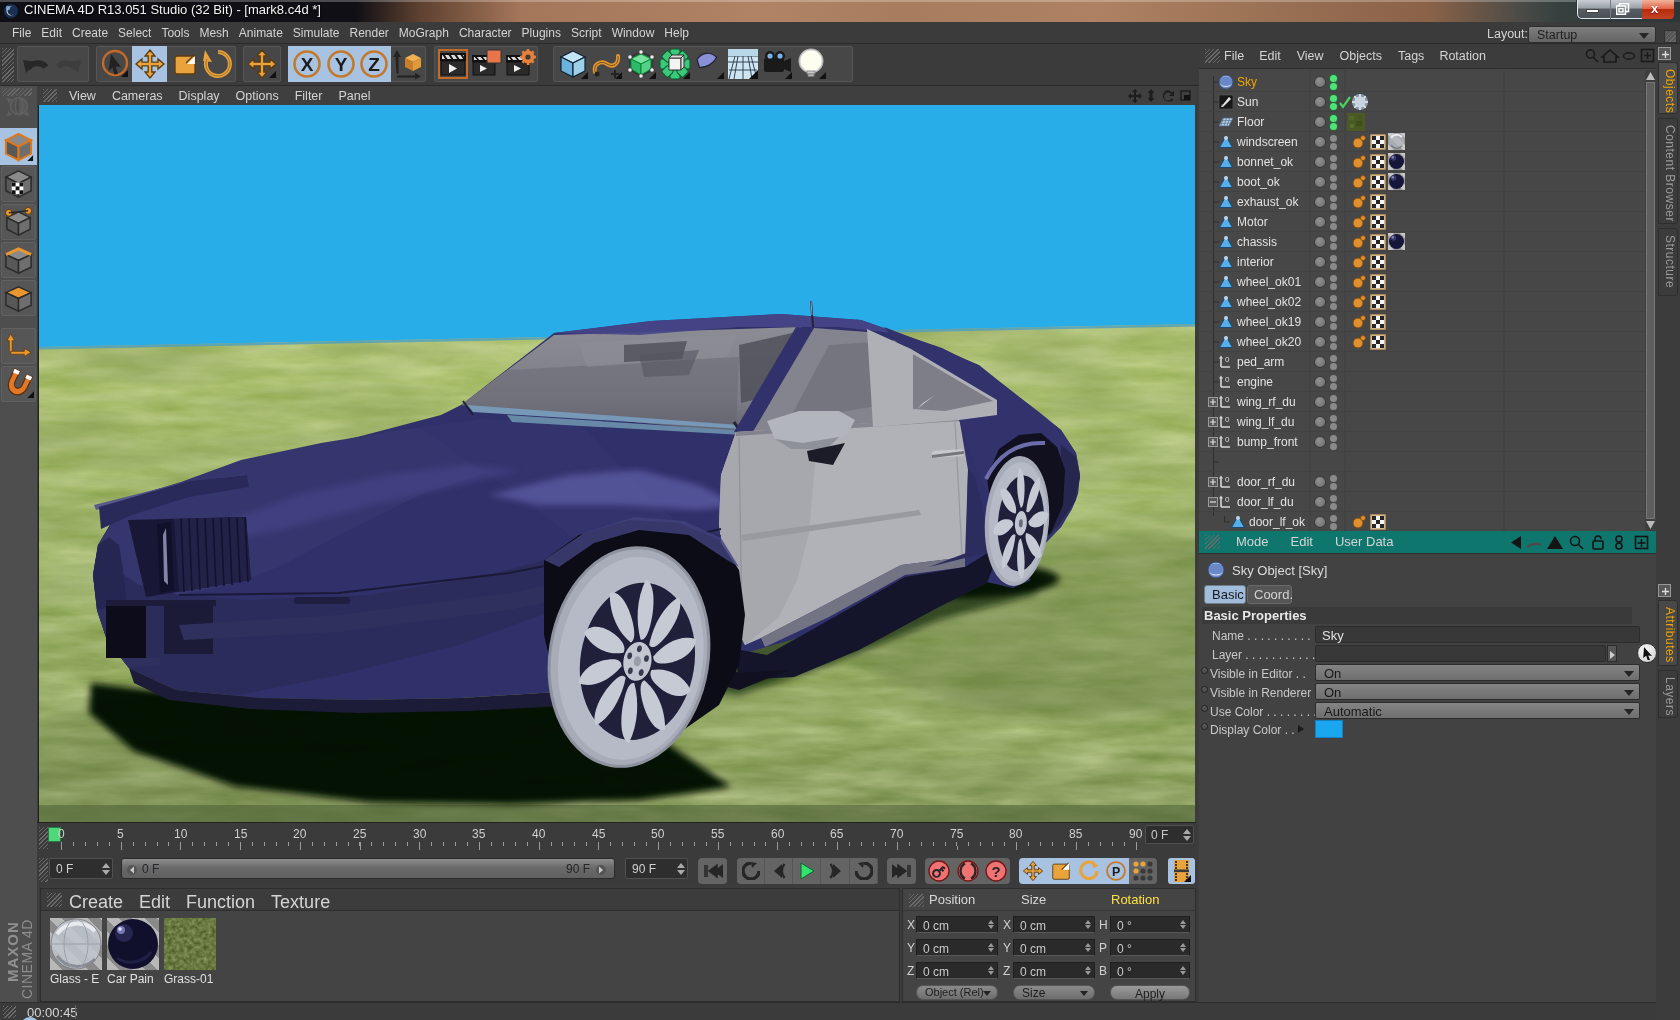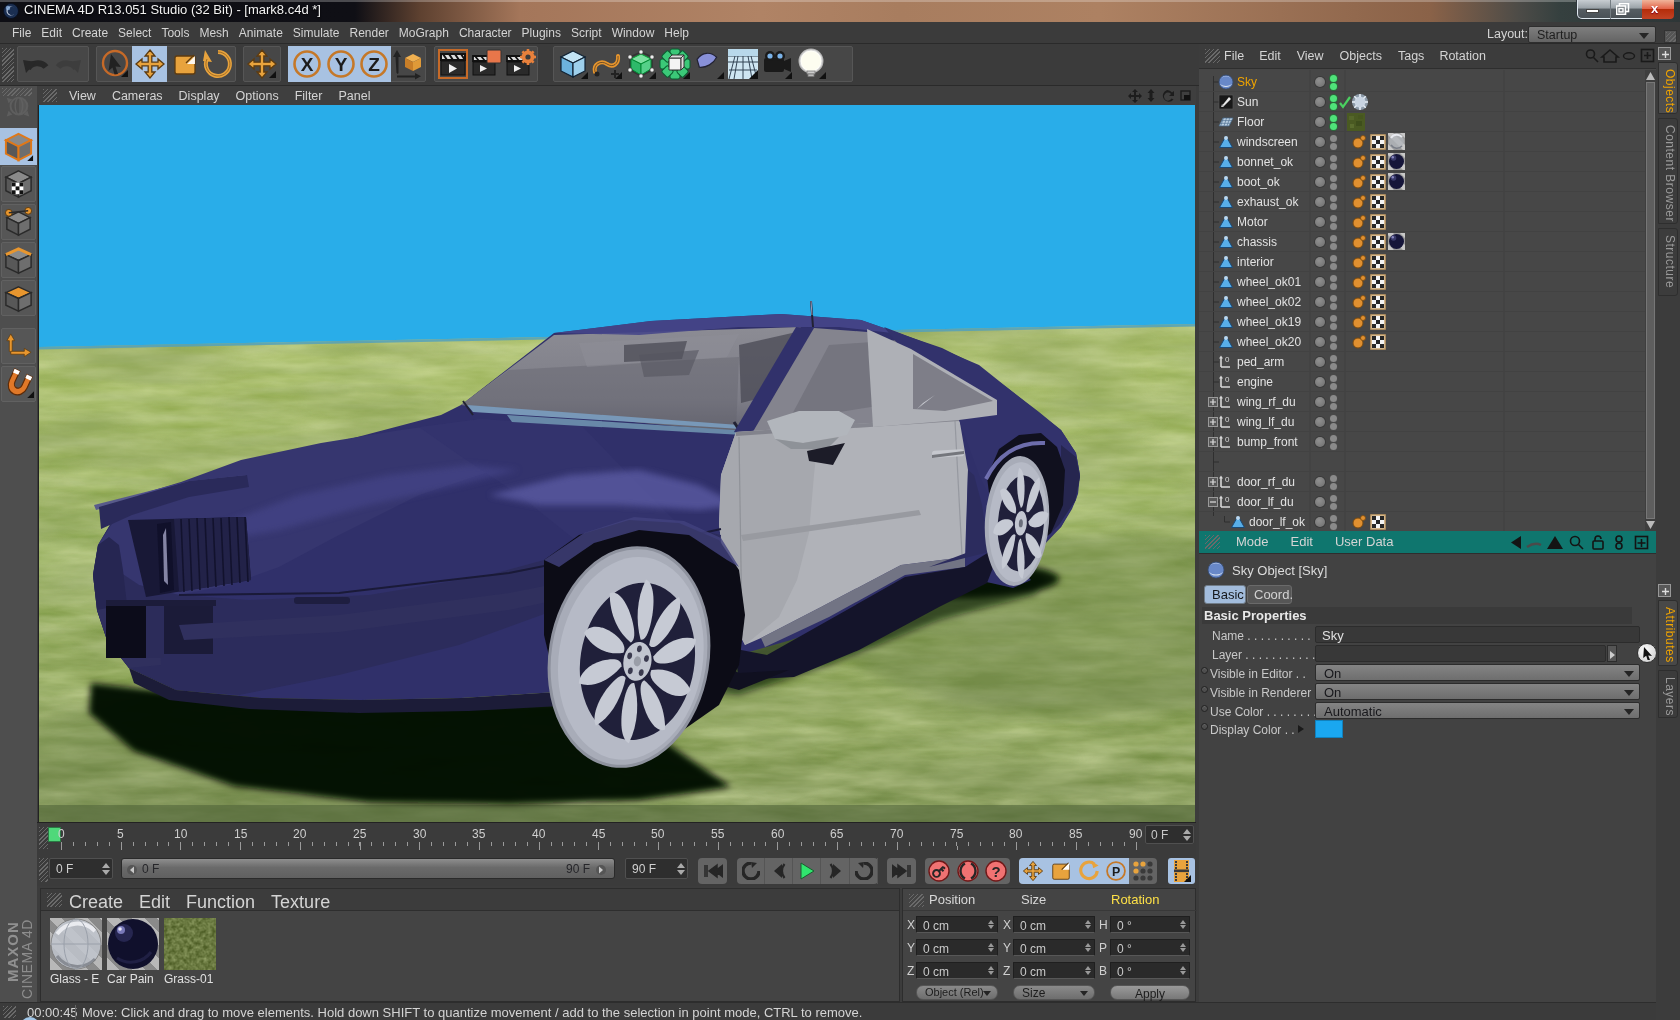--- a/index.html
+++ b/index.html
@@ -844,21 +844,20 @@
 </div>
 
 <div style="position:absolute;left:4px;top:982px;transform:rotate(-90deg);transform-origin:top left;font-size:15px;font-weight:bold;color:#909090;letter-spacing:1px">MAXON</div>
 <div style="position:absolute;left:19px;top:999px;transform:rotate(-90deg);transform-origin:top left;font-size:14px;color:#8d8d8d;letter-spacing:0.5px">CINEMA 4D</div>
 
 <div class="abs" style="left:0;top:1002px;width:1680px;height:18px;background:#3b3b3b;border-top:1px solid #2d2d2d">
   <div class="abs hatch" style="left:3px;top:3px;width:13px;height:12px"></div>
   <div class="abs" style="left:20px;top:14px;width:20px;height:10px;border-radius:10px 10px 0 0;background:#9fc6e8"></div>
   <div class="txt" style="position:absolute;left:27px;top:2px">00:00:45</div>
   <div class="abs" style="left:75px;top:2px;width:1px;height:14px;background:#666"></div>
-  <div class="txt" style="position:absolute;left:82px;top:2px">Move: Click and drag to move elements. Hold down SHIFT to quantize movement / add to the selection in point mode, CTRL to remove.</div>
 </div>
 
 <svg width="0" height="0" style="position:absolute">
     <defs>
 <g id="i-mesh">
         <path d="M8 2 L14.5 13.5 L1.5 13.5 Z" fill="#58aee8" stroke="#1a4a77" stroke-width="1"></path>
         <circle cx="8" cy="4" r="2" fill="#bcd8f0"></circle>
       </g>
 <g id="i-null">
         <path d="M3 13 L3 4 M3 13 L12 13" stroke="#d8d8d8" stroke-width="1.6"></path>

